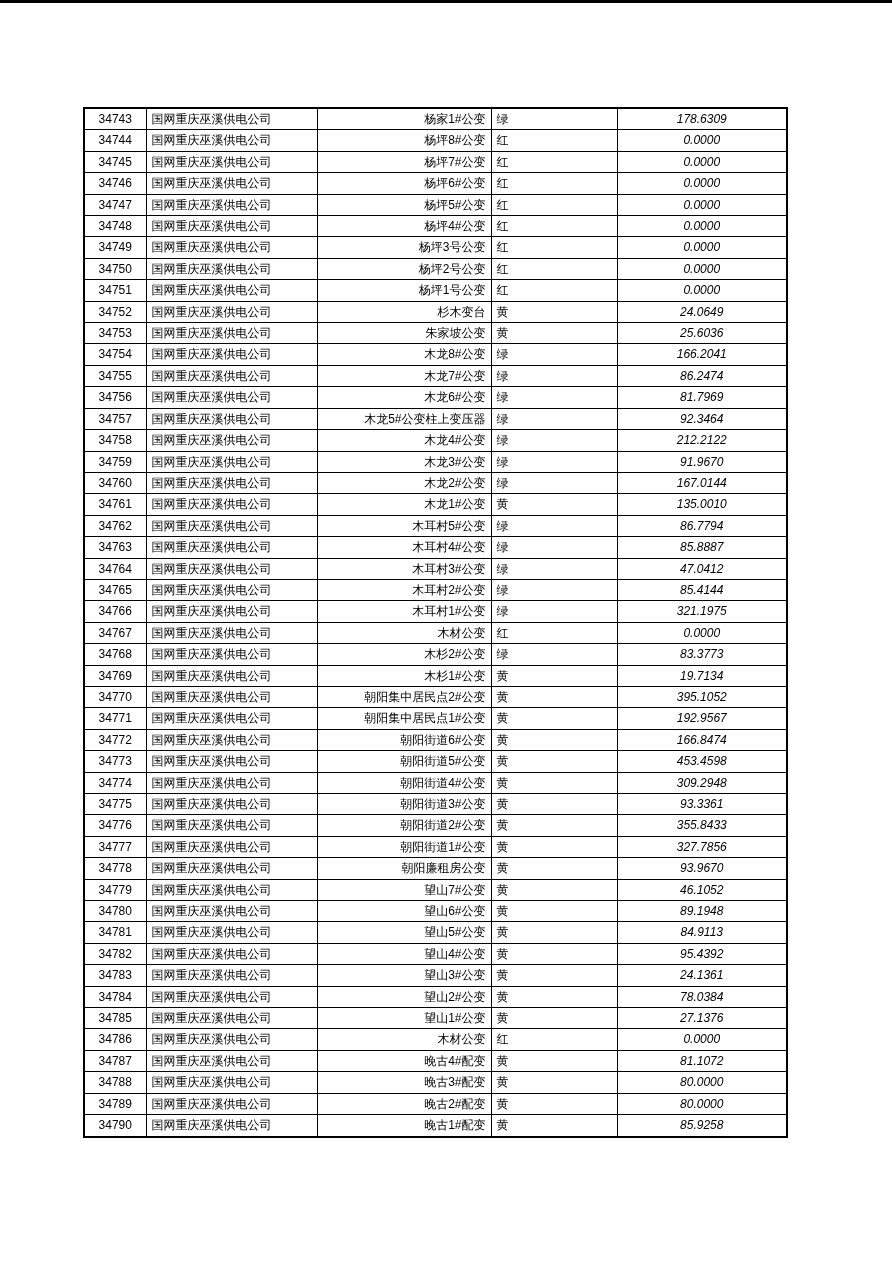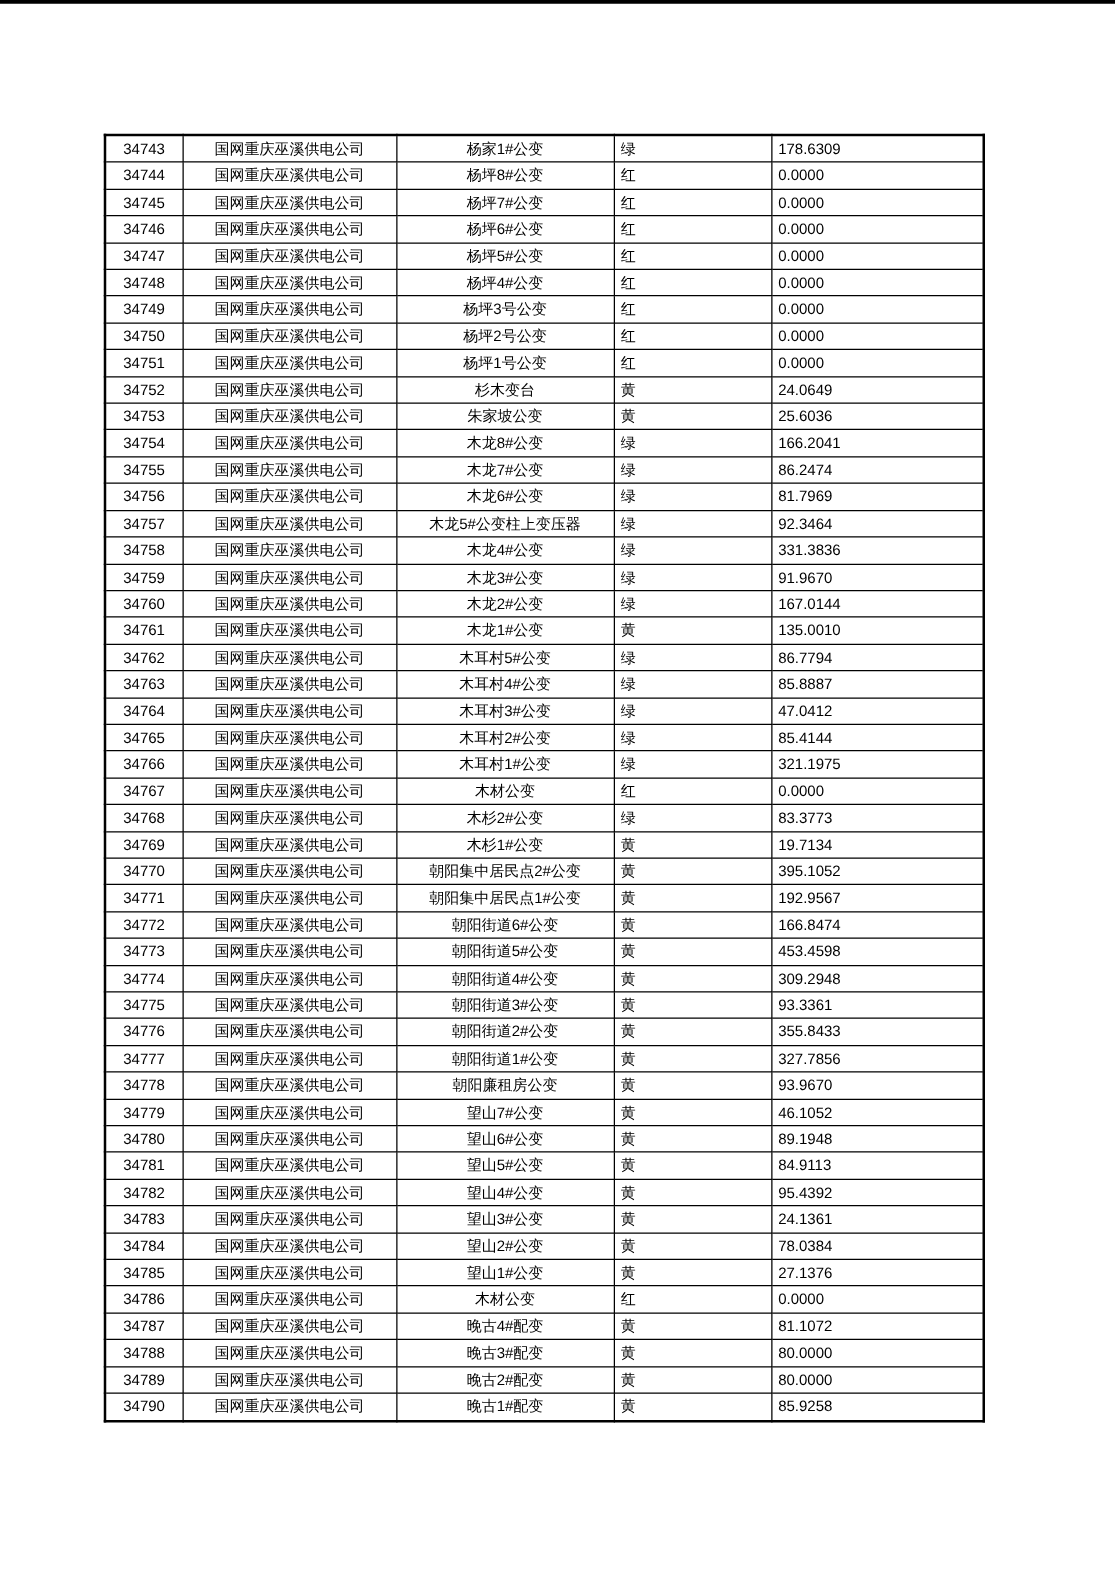--- a/index.html
+++ b/index.html
@@ -36,24 +36,24 @@
     height: 20.4px;
     font-size: 12px;
     line-height: 20.4px;
     color: #000000;
     padding: 0 5px;
     white-space: nowrap;
     overflow: hidden;
     box-sizing: content-box;
   }
   .sheet-table td.col-0 { text-align: center; padding: 0 2px; }
-  .sheet-table td.col-1 { text-align: center; }
-  .sheet-table td.col-2 { text-align: center; margin-left: 26px; }
+  .sheet-table td.col-1 { text-align: left; }
+  .sheet-table td.col-2 { text-align: right; margin-left: 26px; }
   .sheet-table td.col-3 { text-align: left; }
-  .sheet-table td.col-4 { text-align: left; }
+  .sheet-table td.col-4 { text-align: center; font-style: italic; }
 </style>
 </head>
 <body>
 
 <div class="top-bar"></div>
 
 <table class="sheet-table">
   <colgroup>
       <col style="width: 62px;">
       <col style="width: 171px;">
@@ -165,21 +165,21 @@
         <td class="col-1">国网重庆巫溪供电公司</td>
         <td class="col-2">木龙5#公变柱上变压器</td>
         <td class="col-3">绿</td>
         <td class="col-4">92.3464</td>
       </tr>
       <tr>
         <td class="col-0">34758</td>
         <td class="col-1">国网重庆巫溪供电公司</td>
         <td class="col-2">木龙4#公变</td>
         <td class="col-3">绿</td>
-        <td class="col-4">331.3836</td>
+        <td class="col-4">212.2122</td>
       </tr>
       <tr>
         <td class="col-0">34759</td>
         <td class="col-1">国网重庆巫溪供电公司</td>
         <td class="col-2">木龙3#公变</td>
         <td class="col-3">绿</td>
         <td class="col-4">91.9670</td>
       </tr>
       <tr>
         <td class="col-0">34760</td>

